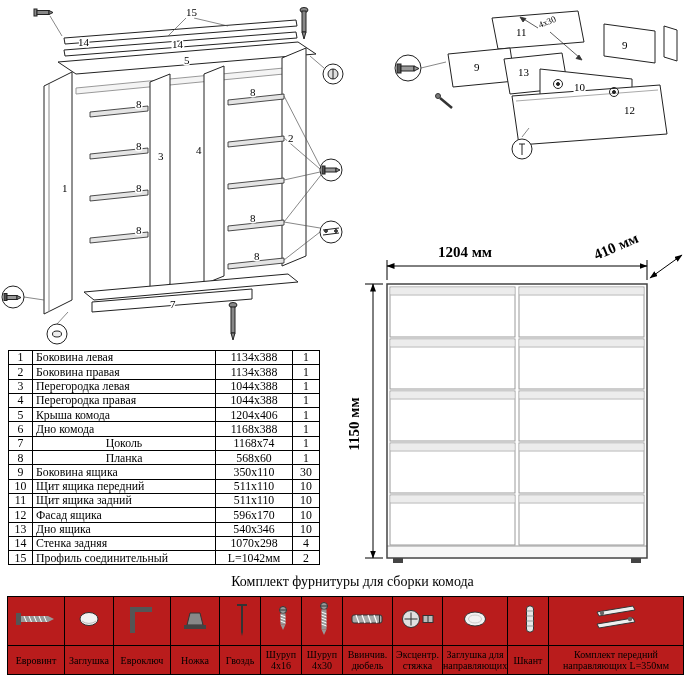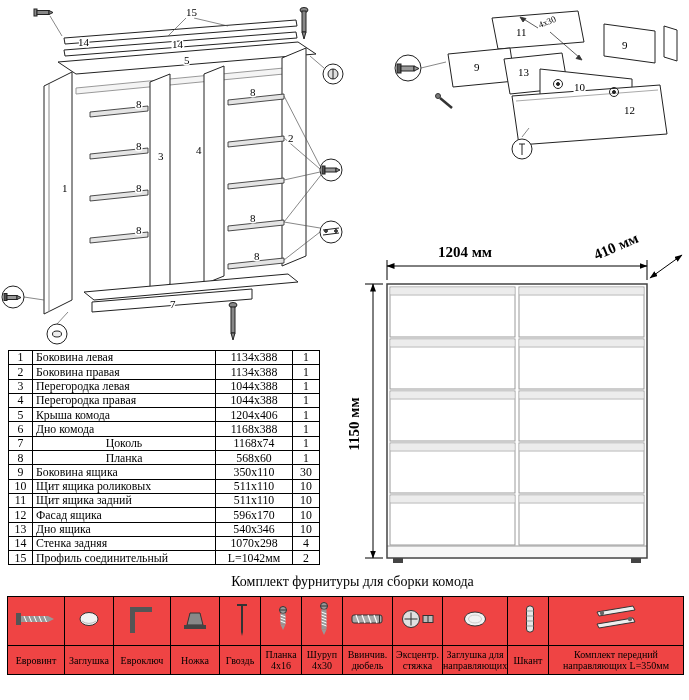--- a/index.html
+++ b/index.html
@@ -11,21 +11,21 @@
   .small-lbl{font-size:9px;fill:#000;paint-order:stroke;stroke:#fff;stroke-width:2.5px;}
   .dim-label{font-size:15px;font-weight:bold;fill:#000;}
   table.parts{border-collapse:collapse;background:#fff;}
   table.parts td{border:1px solid #000;font-size:11.8px;line-height:1.05;padding:0 3px;height:13.3px;white-space:nowrap;}
   td.c-num{width:17px;text-align:center;}
   td.c-name{width:176px;}
   td.c-name.center{text-align:center;margin-top:32px;}
   td.c-size{width:70px;text-align:center;}
   td.c-qty{width:20px;text-align:center;}
   .title{position:absolute;left:0;top:574px;width:689px;text-align:center;font-size:14px;padding-left:8px;}
-  table.hw{border-collapse:collapse;table-layout:fixed;width:676px;background:#ef4444;}
+  table.hw{border-collapse:collapse;table-layout:fixed;width:676px;background:#b91c1c;}
   table.hw td{border:1px solid #000;text-align:center;vertical-align:middle;padding:0;overflow:hidden;}
   td.hw-icon{height:46px;}
   td.hw-name{height:28px;font-size:10px;line-height:1.1;padding:1px 1px;}
   td.hw-qty{height:21px;font-size:14px;}
 </style>
 </head>
 <body>
 
 <div id="page">
 
@@ -343,21 +343,21 @@
           <td class="c-qty">1</td>
         </tr>
       <tr>
           <td class="c-num">9</td>
           <td class="c-name">Боковина ящика</td>
           <td class="c-size">350x110</td>
           <td class="c-qty">30</td>
         </tr>
       <tr>
           <td class="c-num">10</td>
-          <td class="c-name">Щит ящика роликовых</td>
+          <td class="c-name">Щит ящика передний</td>
           <td class="c-size">511x110</td>
           <td class="c-qty">10</td>
         </tr>
       <tr>
           <td class="c-num">11</td>
           <td class="c-name">Щит ящика задний</td>
           <td class="c-size">511x110</td>
           <td class="c-qty">10</td>
         </tr>
       <tr>
@@ -518,21 +518,21 @@
             <circle cx="36" cy="22" r="2.2" fill="#666"></circle>
           </svg>
         </td>
       </tr>
       <tr>
         <td class="hw-name">Евровинт</td>
         <td class="hw-name">Заглушка</td>
         <td class="hw-name">Евроключ</td>
         <td class="hw-name">Ножка</td>
         <td class="hw-name">Гвоздь</td>
-        <td class="hw-name">Планка 4x16</td>
+        <td class="hw-name">Шуруп 4x16</td>
         <td class="hw-name">Шуруп 4x30</td>
         <td class="hw-name">Ввинчив. дюбель</td>
         <td class="hw-name">Эксцентр. стяжка</td>
         <td class="hw-name">Заглушка для направляющих</td>
         <td class="hw-name">Шкант</td>
         <td class="hw-name">Комплект передний направляющих L=350мм</td>
       </tr>
     </tbody>
   </table>
 

